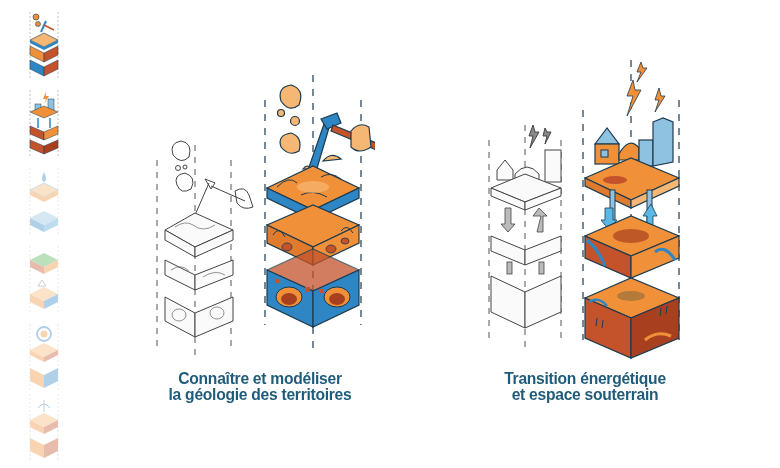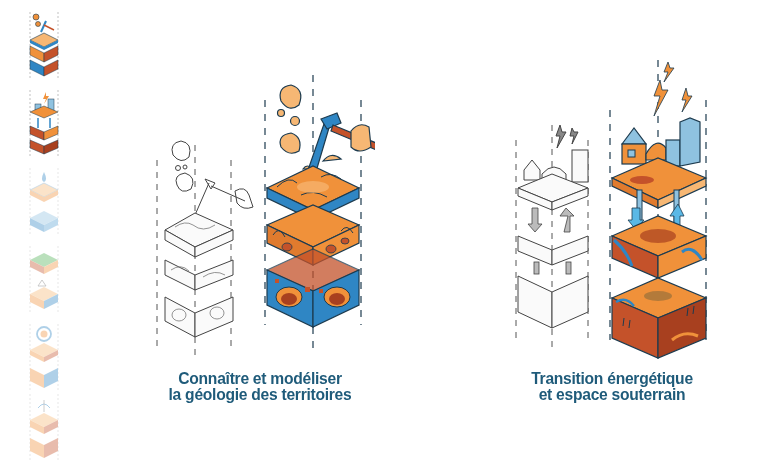--- a/index.html
+++ b/index.html
@@ -201,21 +201,21 @@
       <rect x="174" y="224" width="4" height="4"></rect>
       <rect x="130" y="214" width="4" height="4"></rect>
     </g>
   </svg>
   <div class="caption" style="left:-5px; top:306px; width:240px;">
     <div>Connaître et modéliser</div>
     <div>la géologie des territoires</div>
   </div>
 </div>
 
-<div class="card" style="left:502px; top:40px; width:230px; height:370px;">
+<div class="card" style="left:475px; top:40px; width:230px; height:370px;">
   <svg width="230" height="330" viewBox="0 0 230 330">
 
     <g stroke="#555" stroke-width="1" stroke-dasharray="6,6">
       <line x1="14" y1="100" x2="14" y2="300"></line>
       <line x1="50" y1="85" x2="50" y2="310"></line>
       <line x1="86" y1="100" x2="86" y2="300"></line>
     </g>
 
     <g fill="#fafafa" stroke="#444" stroke-width="1">
       <polygon points="58,85 54,96 58,96 55,108 64,92 60,92" fill="#888"></polygon>

